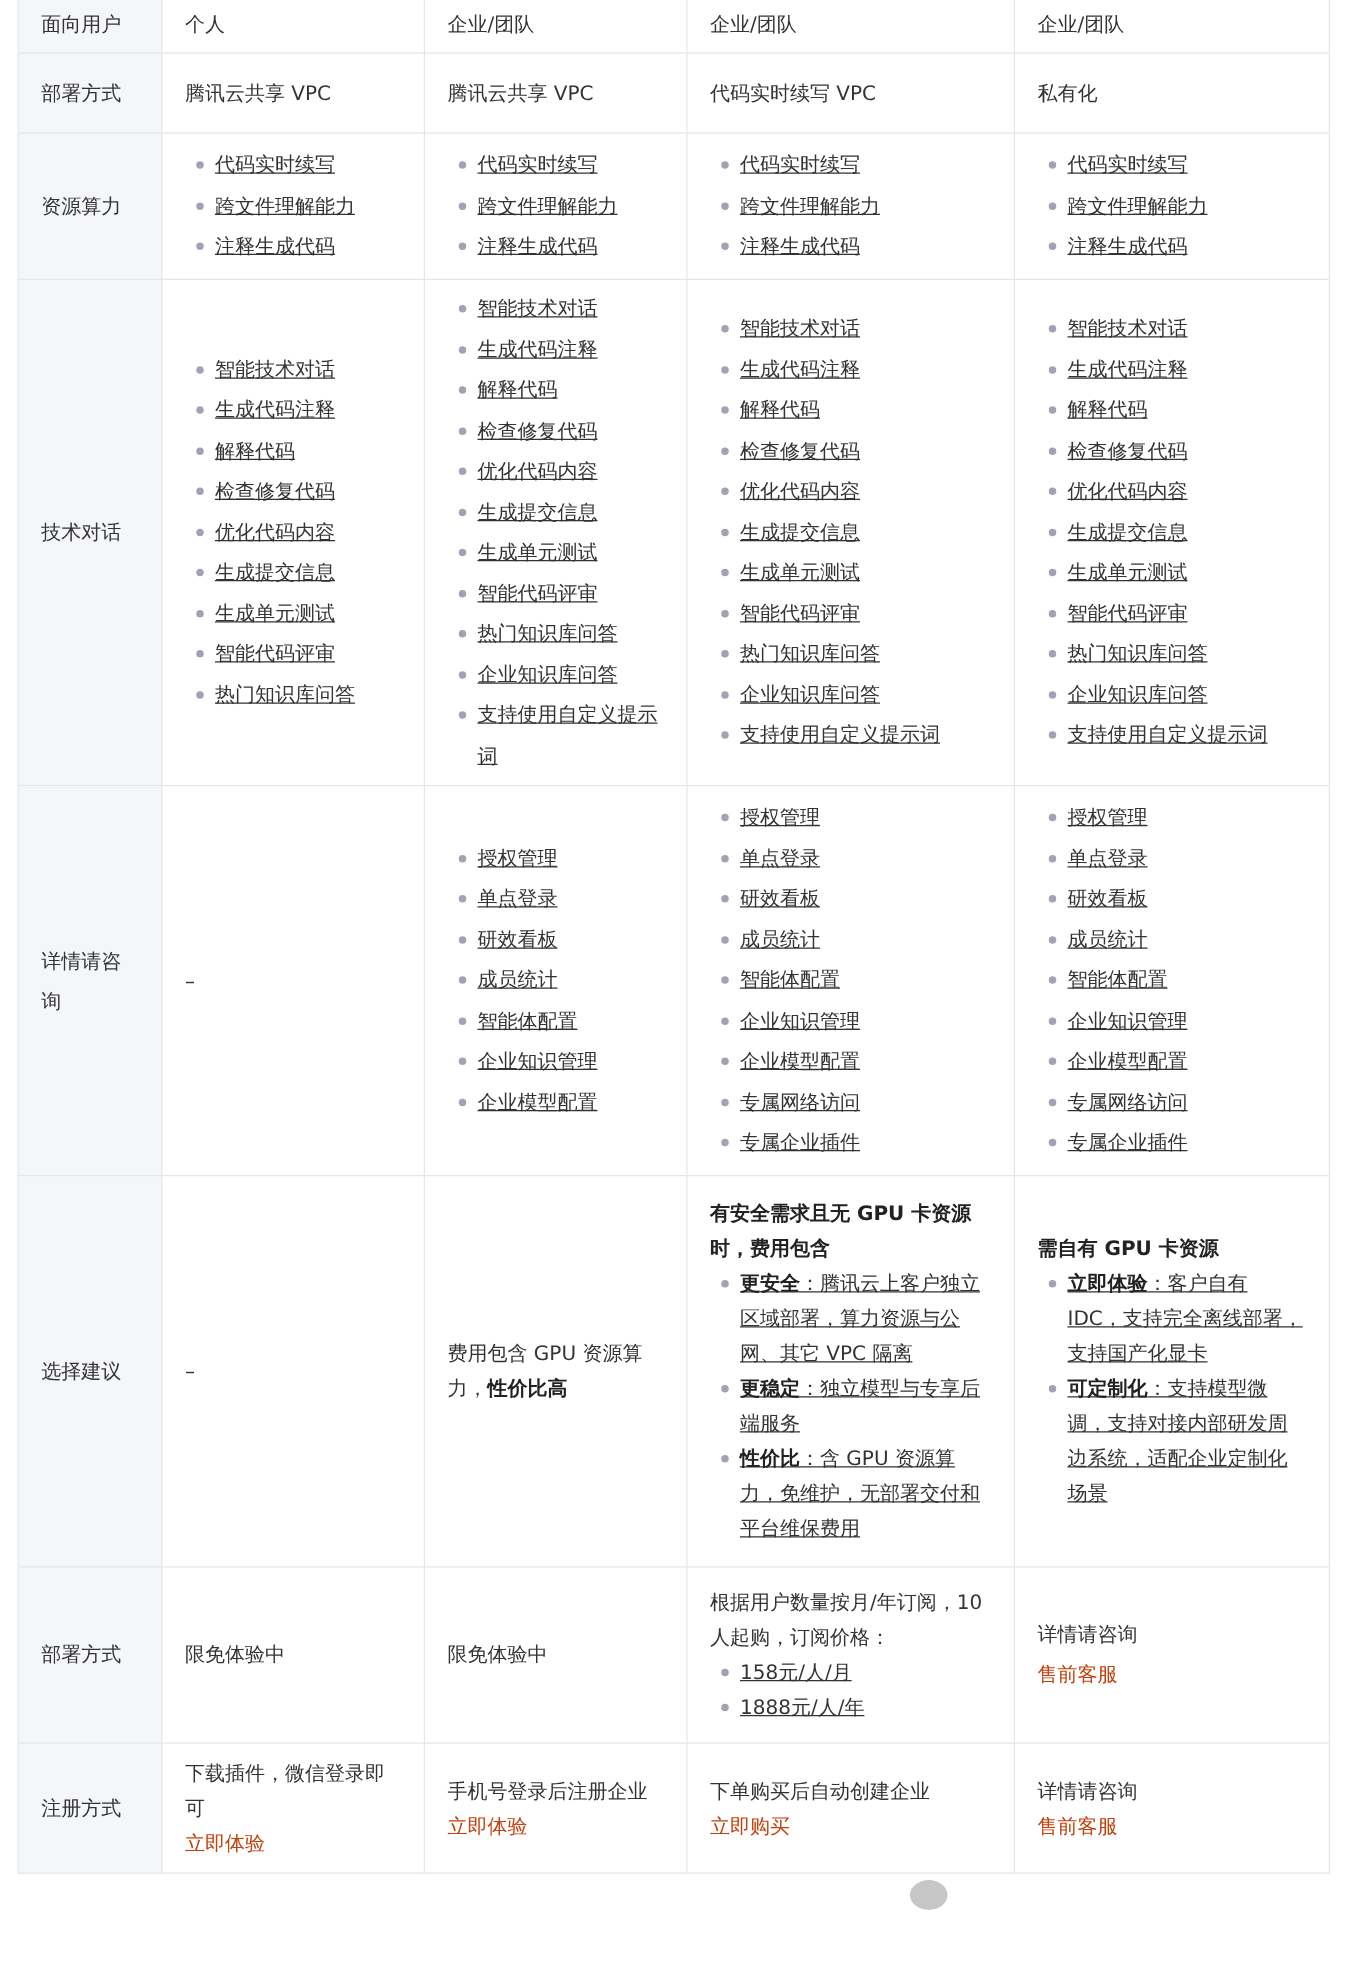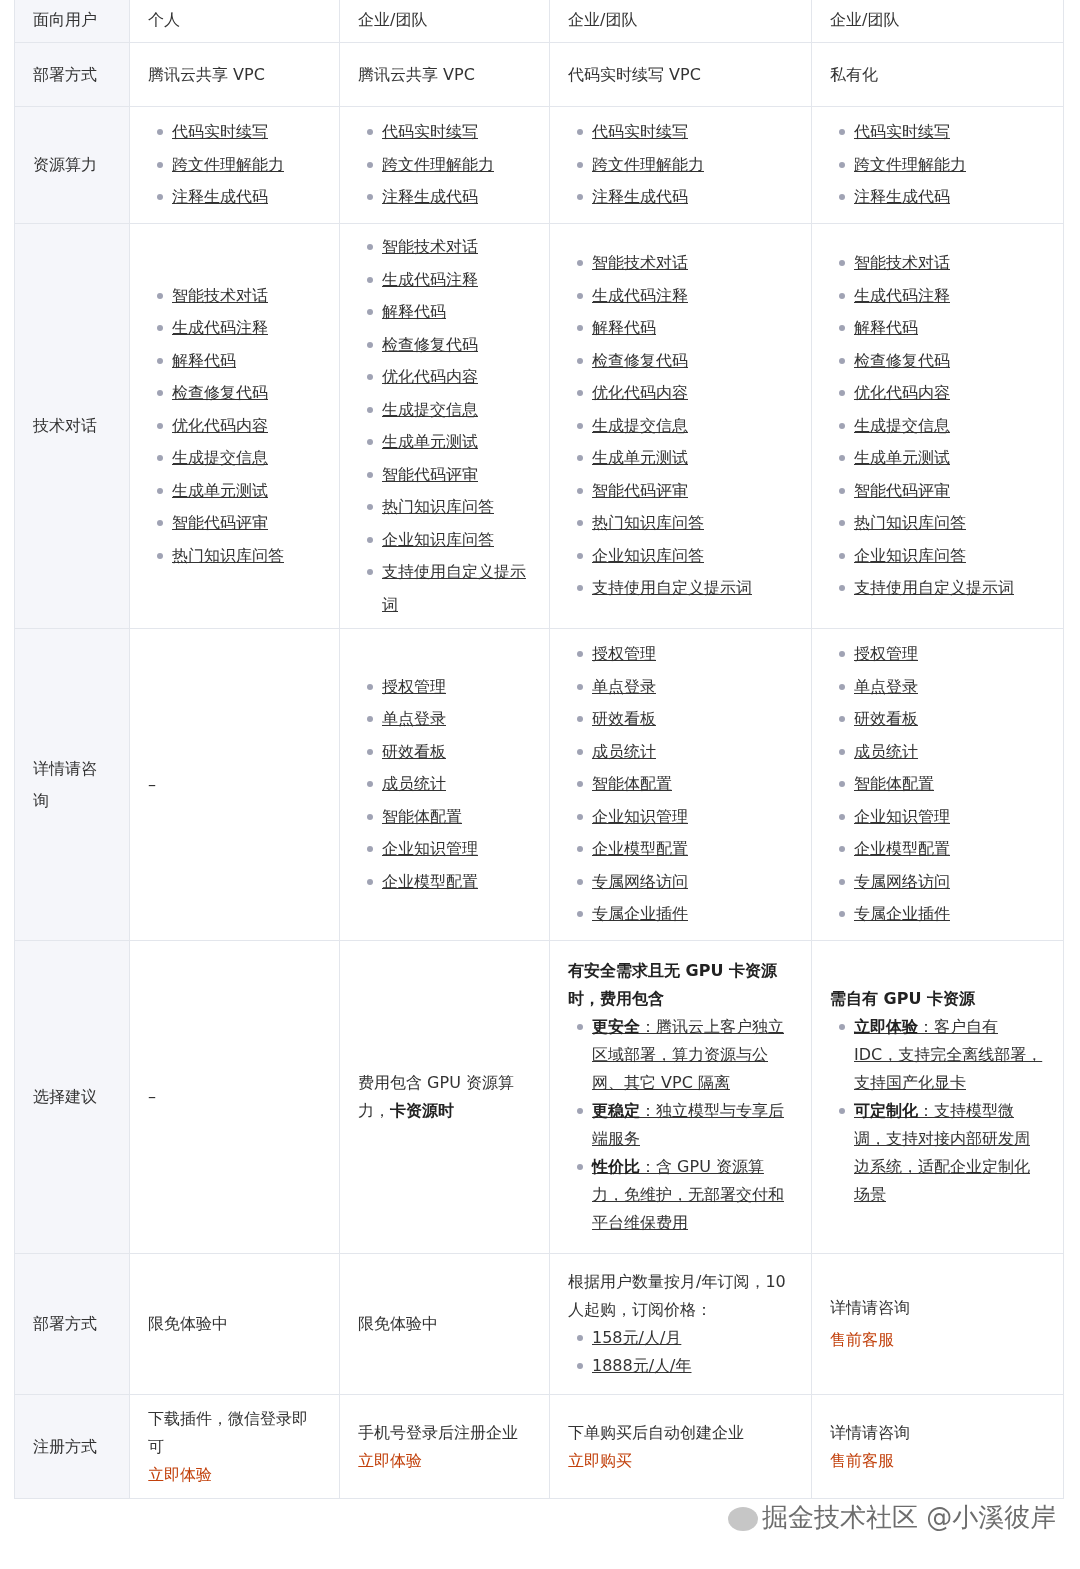--- a/index.html
+++ b/index.html
@@ -175,21 +175,21 @@
             <li>企业知识管理</li>
             <li>企业模型配置</li>
             <li>专属网络访问</li>
             <li>专属企业插件</li>
           </ul>
         </td>
   </tr>
   <tr style="height:313px">
     <td class="rowhead">选择建议</td>
     <td>–</td>
-    <td class="note"><span>费用包含 GPU 资源算力，</span><b>卡资源时</b></td>
+    <td class="note"><span>费用包含 GPU 资源算力，</span><b>性价比高</b></td>
     <td class="note">
       <b>有安全需求且无 GPU 卡资源时，费用包含</b>
       <ul class="richlist">
             <li><b>更安全</b><span>：腾讯云上客户独立区域部署，算力资源与公网、其它 VPC 隔离</span></li>
             <li><b>更稳定</b><span>：独立模型与专享后端服务</span></li>
             <li><b>性价比</b><span>：含 GPU 资源算力，免维护，无部署交付和平台维保费用</span></li>
           </ul>
     </td>
     <td class="note">
       <b>需自有 GPU 卡资源</b>
@@ -230,13 +230,13 @@
       <a class="link">立即购买</a>
     </td>
     <td class="note">
       <span>详情请咨询</span>
       <a class="link">售前客服</a>
     </td>
   </tr>
 </tbody>
   </table>
 
-<div class="watermark"><span class="wm-icon"></span><span>掘金技术社区 @小溪彼岸</span></div>
+<div class="watermark"><span class="wm-icon"></span></div>
 
 </body></html>

